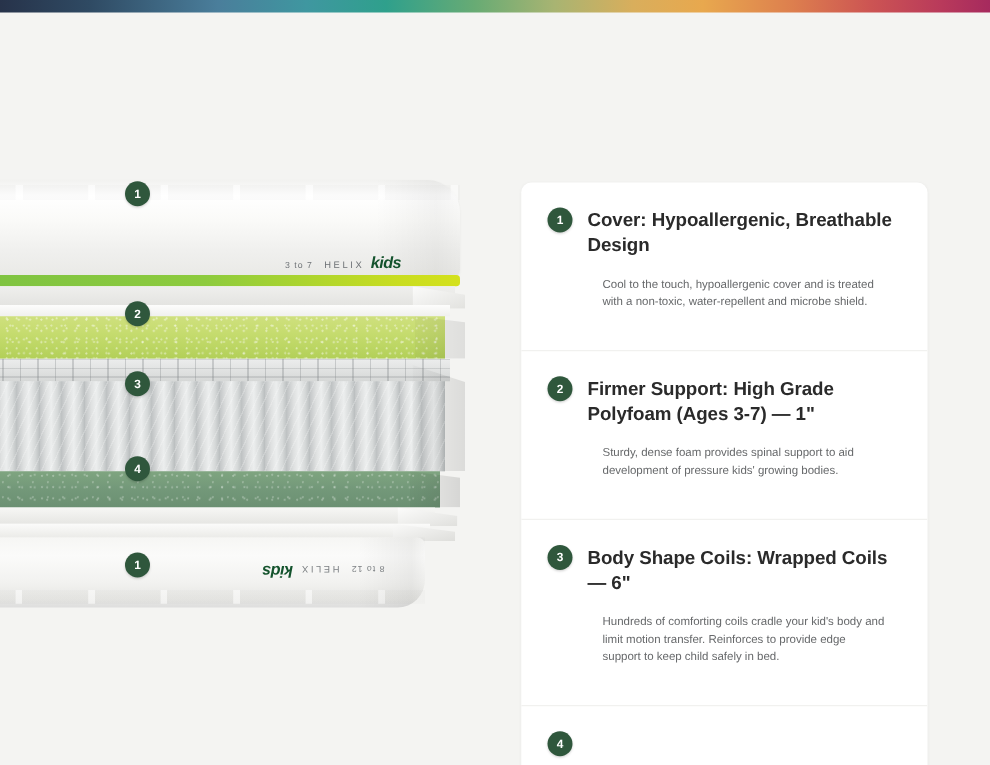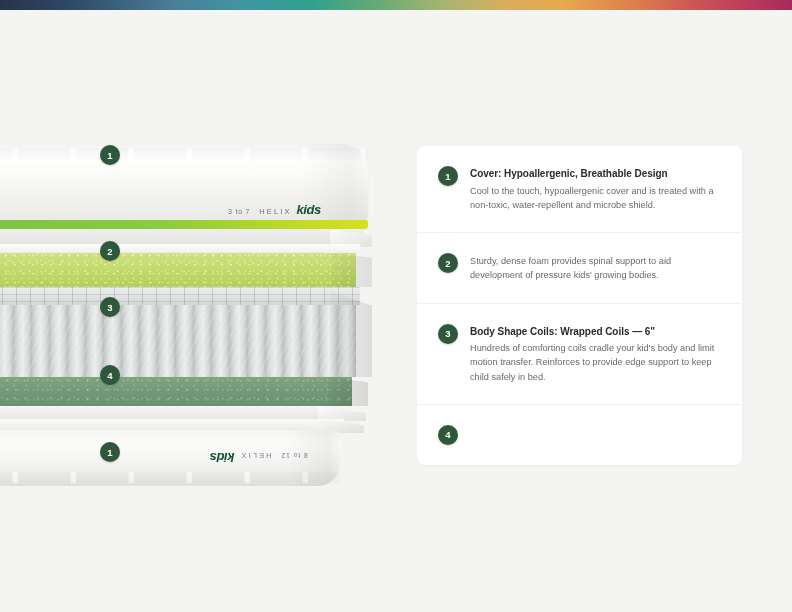--- a/index.html
+++ b/index.html
@@ -343,32 +343,32 @@
   }
   .layer-item {
     display: flex;
     gap: 12px;
     padding: 20px 22px 20px 21px;
     border-bottom: 1px solid #f1f1ef;
   }
   .layer-item:last-child { border-bottom: none; }
   .layer-text { padding-top: 1px; }
   .layer-title {
-    font-size: 10px;
+    font-size: 15px;
     font-weight: 700;
     color: #2a2a2a;
     line-height: 1.35;
     margin: 0 0 3px 0;
     letter-spacing: -0.05px;
   }
   .layer-desc {
     font-size: 9.2px;
     color: #67696b;
     line-height: 1.55;
-    margin: 0;
+    margin: 12px;
   }
 </style>
 </head>
 <body>
 
 <div id="gradient-bar"></div>
 
 <div id="mattress-figure">
 
   <div class="mat-layer" id="layer-cover-top"></div>
@@ -422,20 +422,21 @@
     <div class="badge">1</div>
     <div class="layer-text">
       <p class="layer-title">Cover: Hypoallergenic, Breathable Design</p>
       <p class="layer-desc">Cool to the touch, hypoallergenic cover and is treated with a non-toxic, water-repellent and microbe shield.</p>
     </div>
   </div>
 
   <div class="layer-item">
     <div class="badge">2</div>
     <div class="layer-text">
+      <p class="layer-title">Firmer Support: High Grade Polyfoam (Ages 3-7) — 1"</p>
       <p class="layer-desc">Sturdy, dense foam provides spinal support to aid development of pressure kids' growing bodies.</p>
     </div>
   </div>
 
   <div class="layer-item">
     <div class="badge">3</div>
     <div class="layer-text">
       <p class="layer-title">Body Shape Coils: Wrapped Coils — 6"</p>
       <p class="layer-desc">Hundreds of comforting coils cradle your kid's body and limit motion transfer. Reinforces to provide edge support to keep child safely in bed.</p>
     </div>

